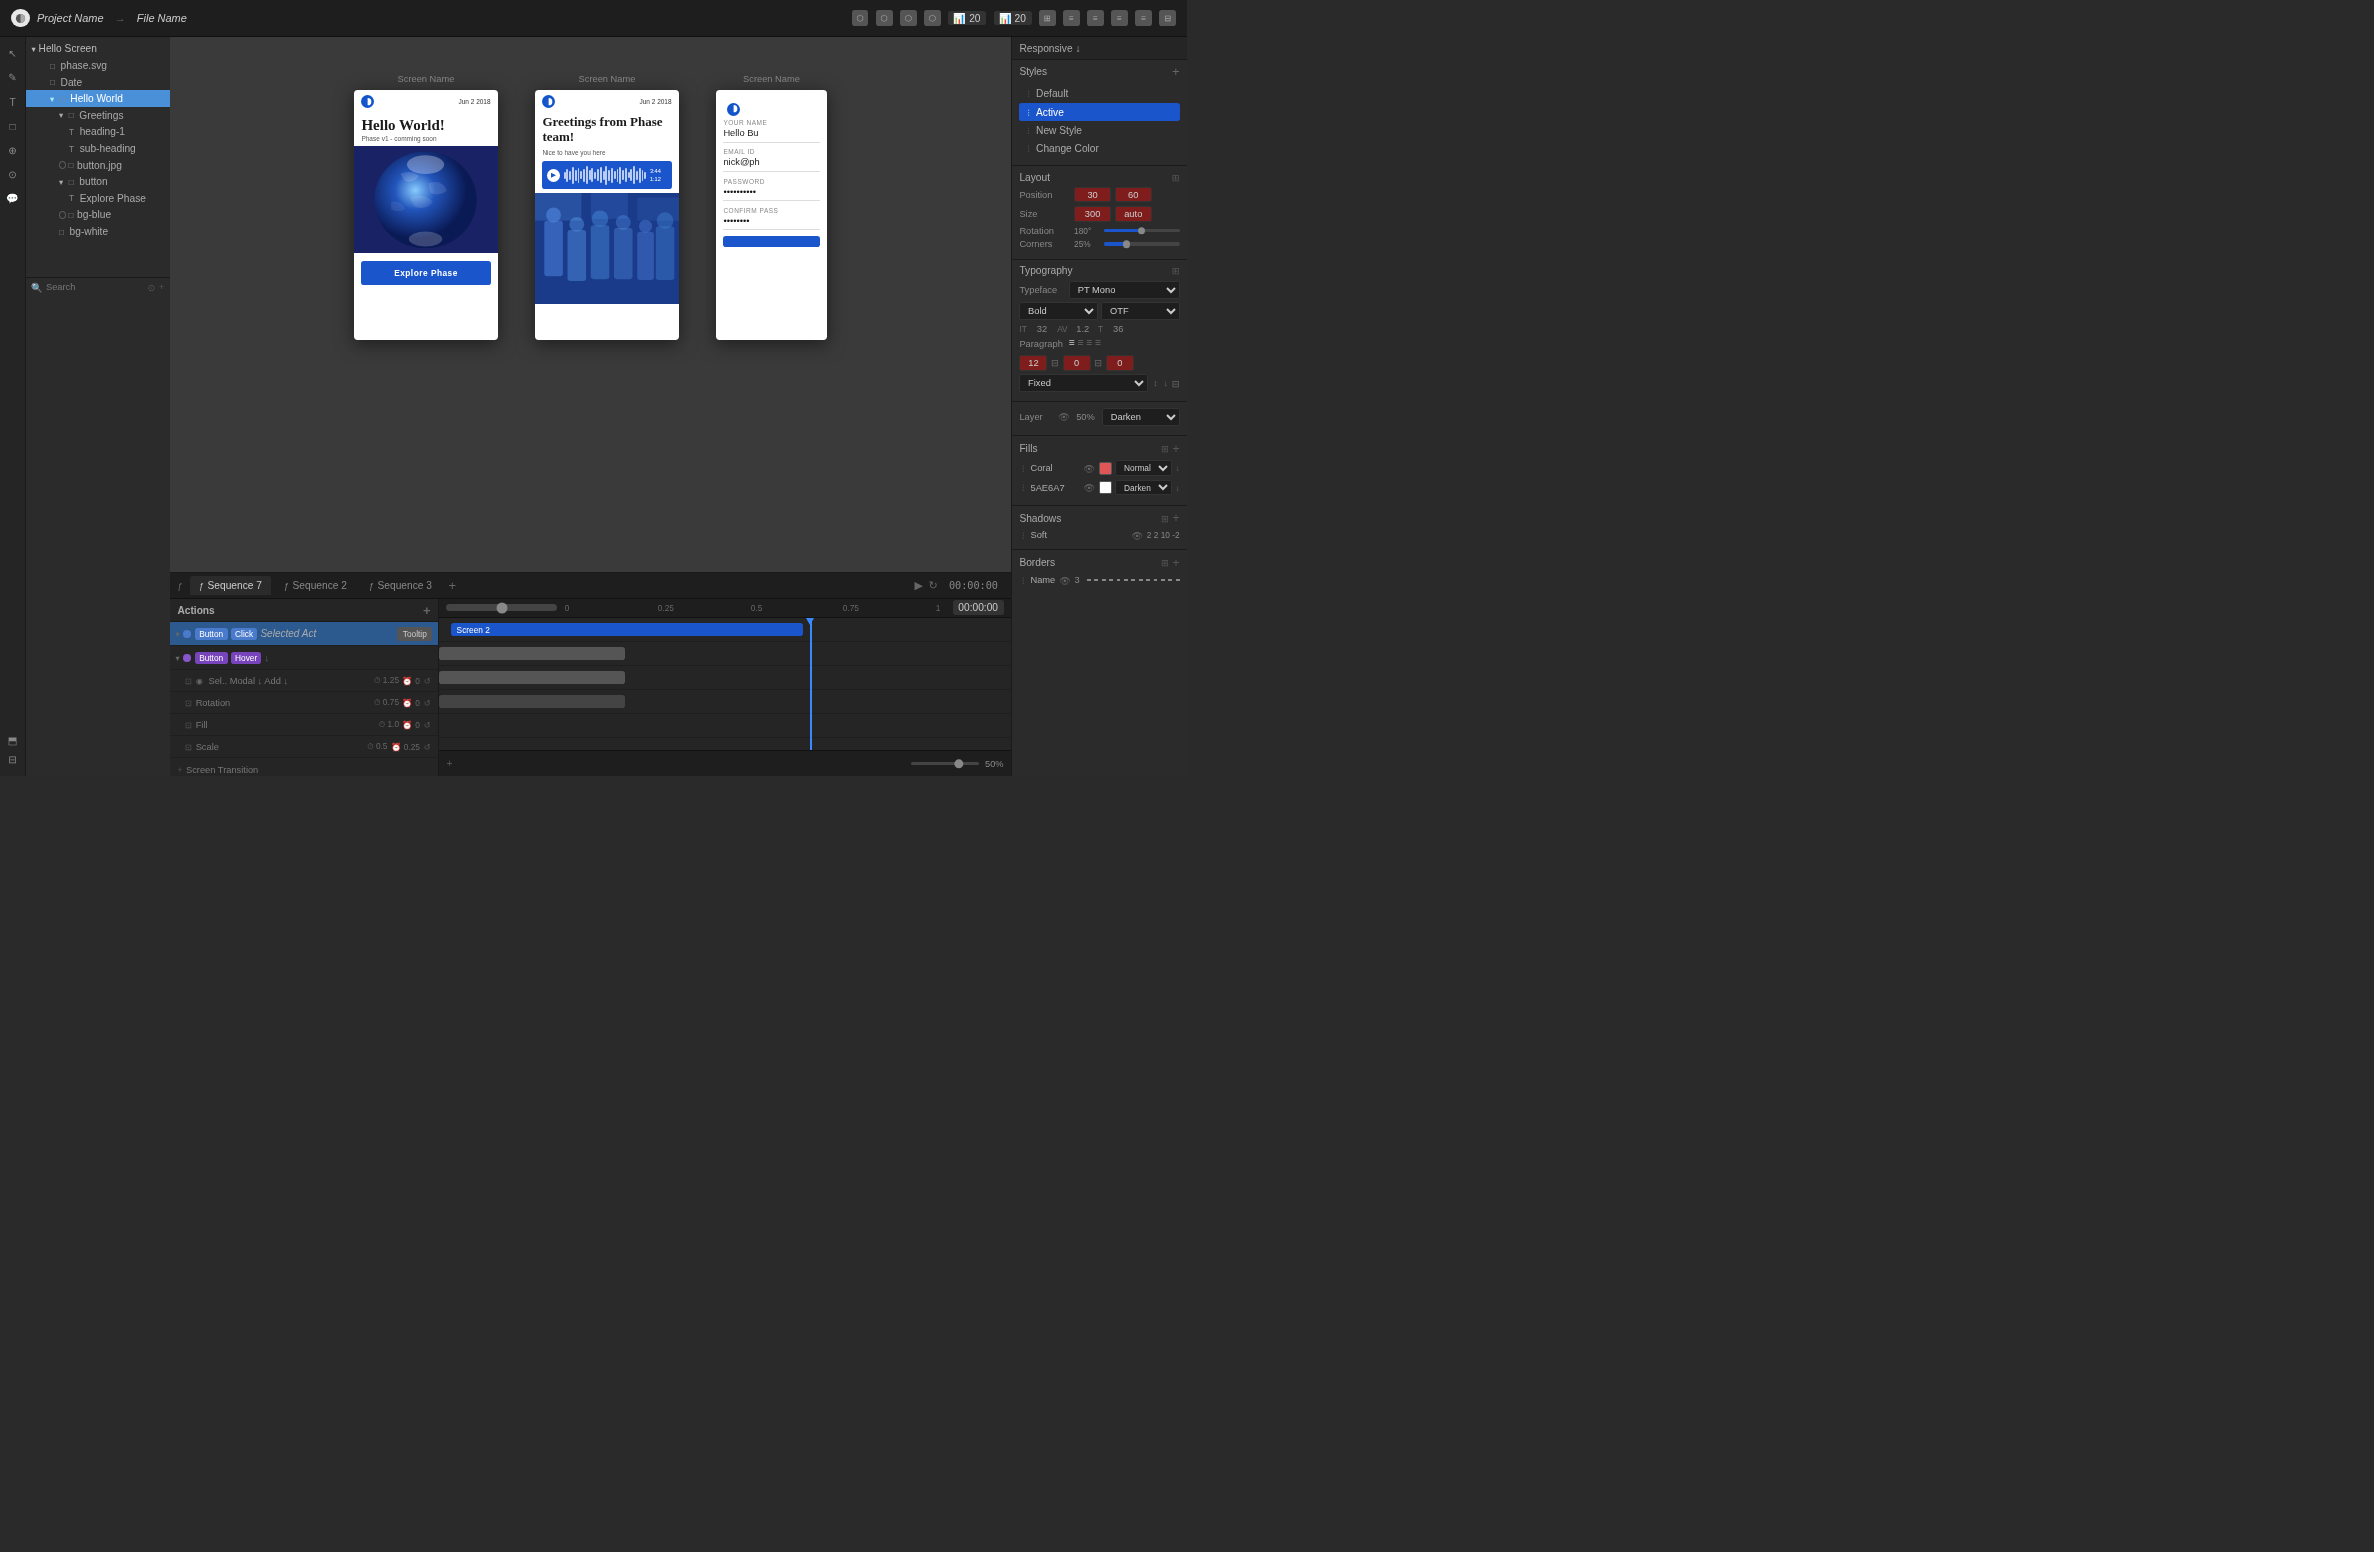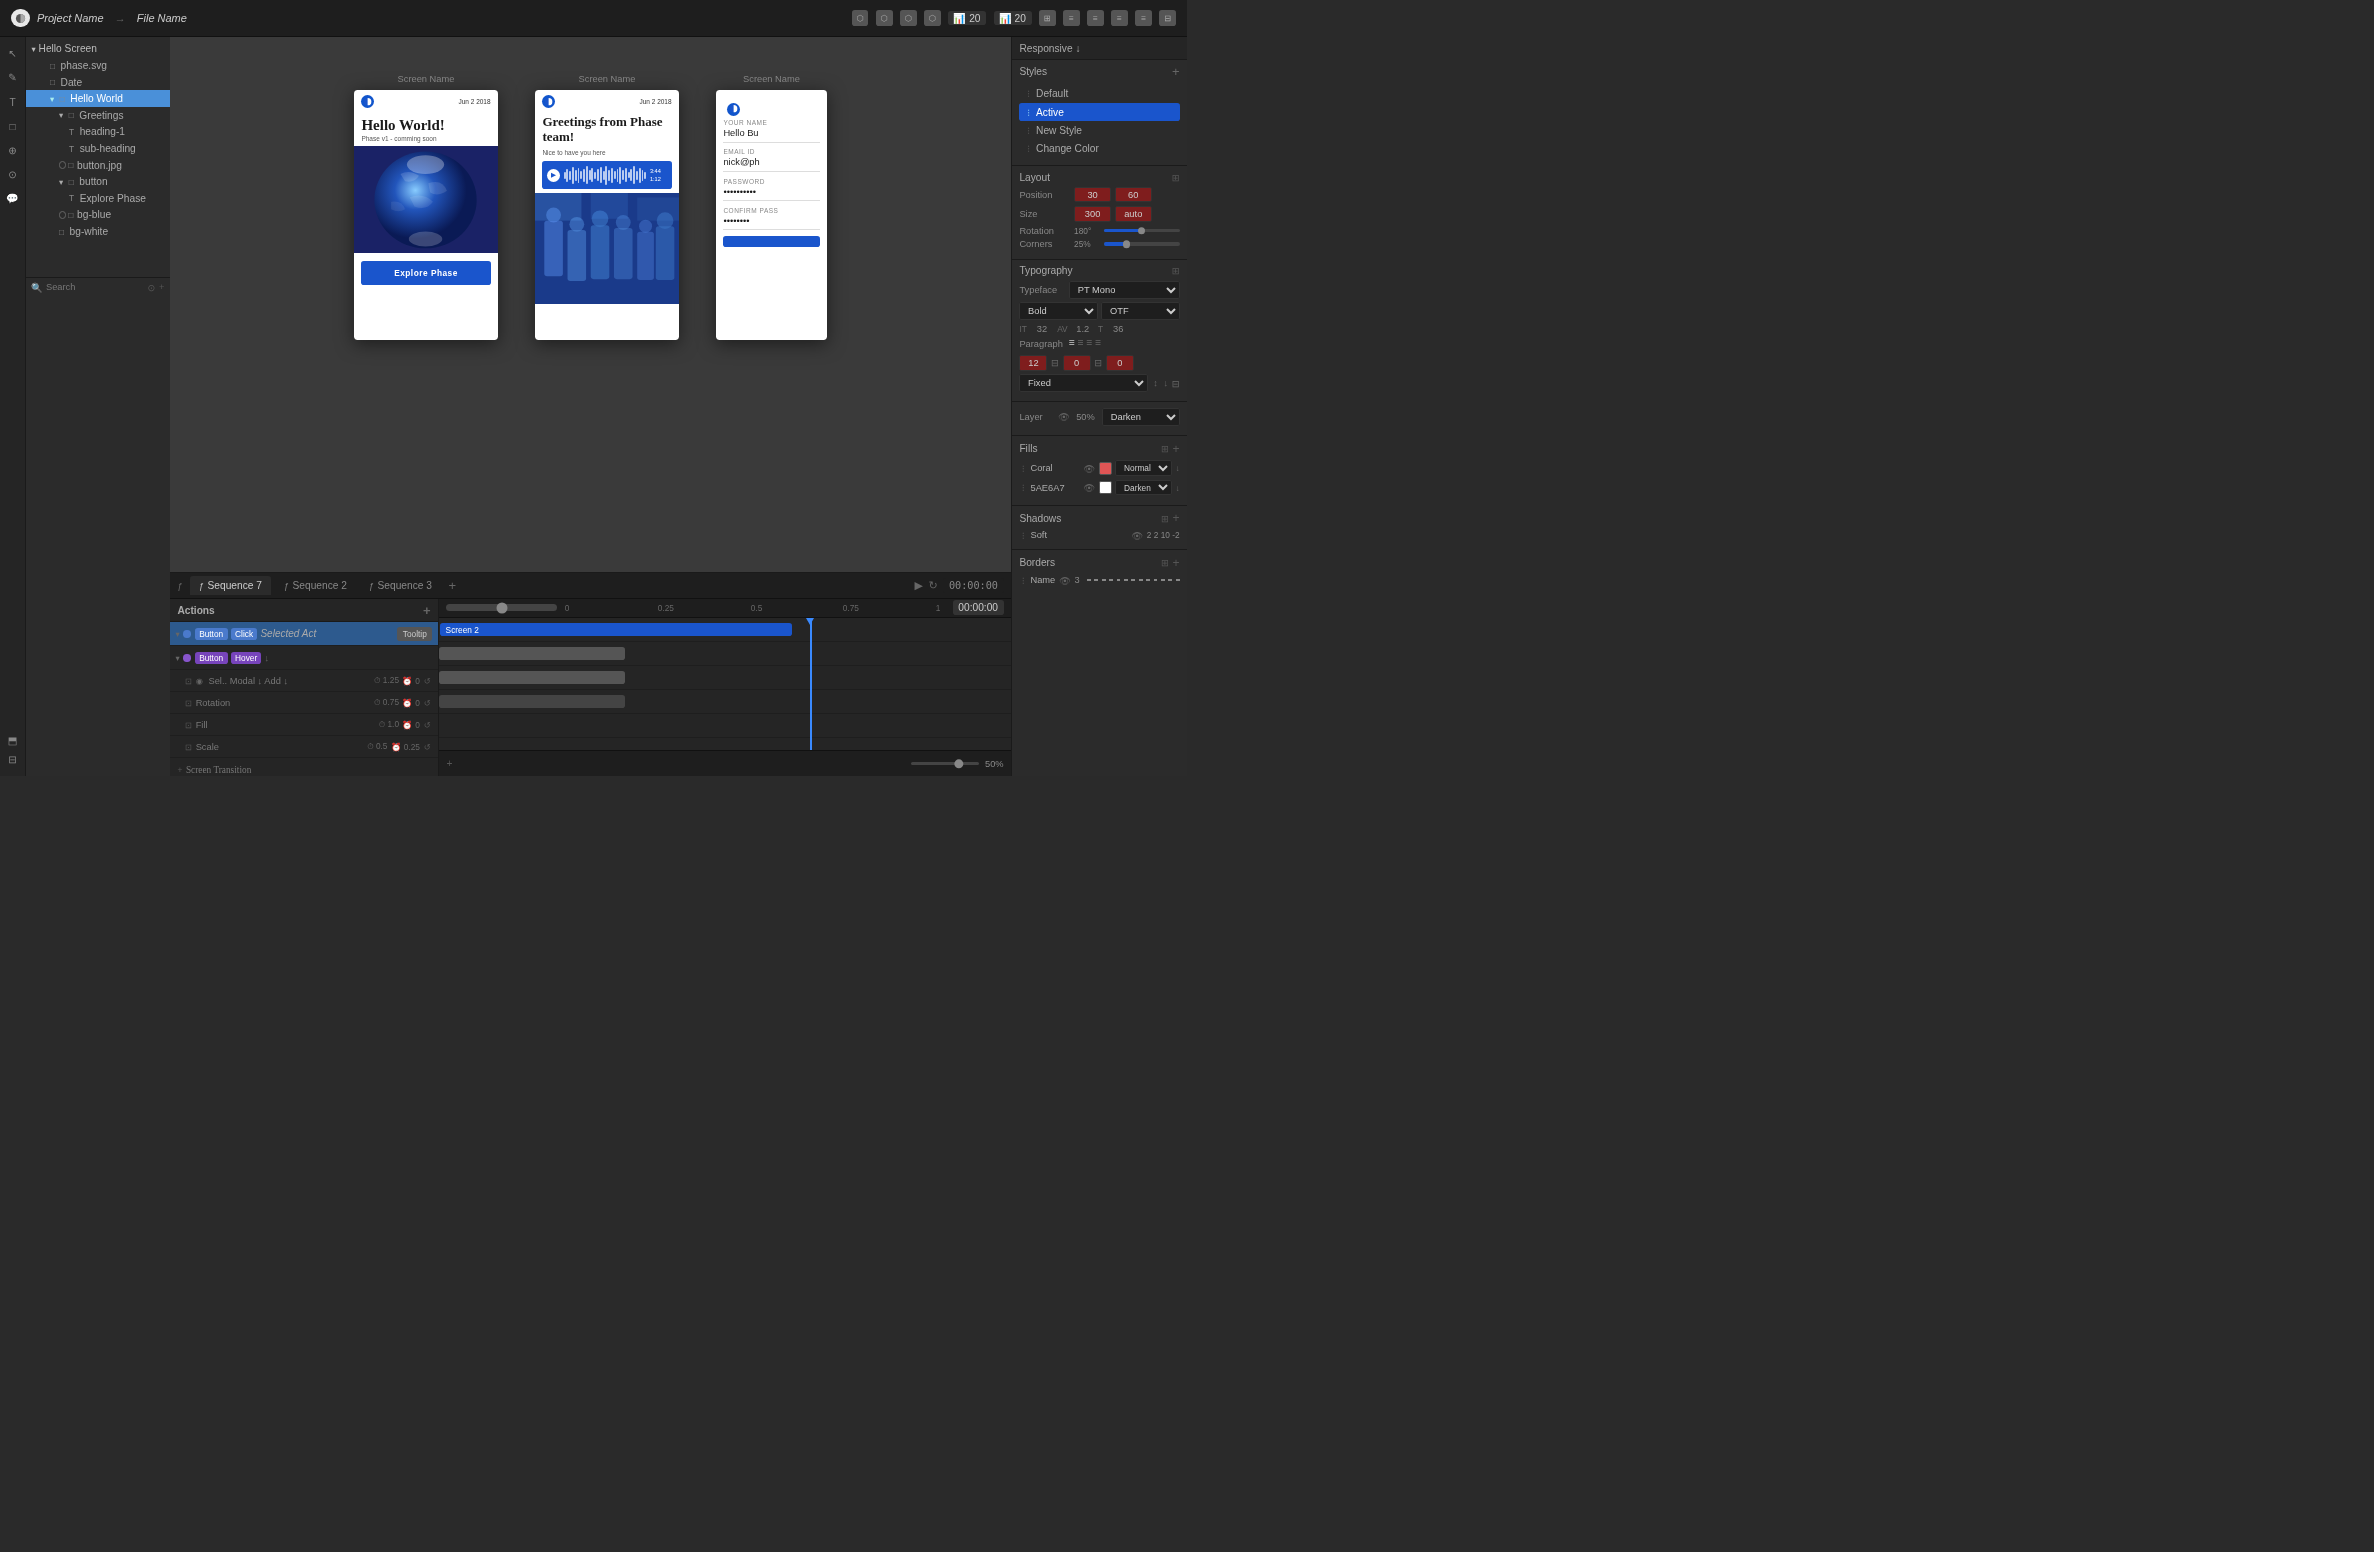--- a/index.html
+++ b/index.html
@@ -936,21 +936,21 @@
           <div class="sub-detail-row">
             <span class="sub-detail-icon">⊡</span>
             <span class="sub-detail-label">Scale</span>
             <span class="sub-detail-val">⏱ 0.5</span>
             <span class="sub-detail-val">⏰ 0.25</span>
             <span style="color:#555;font-size:8.3px;">↺</span>
           </div>
 
           <div class="action-row" style="padding-left:7.4px;color:#777;">
             <span class="sub-detail-icon">+</span>
-            <span style="font-size:9.3px;font-family:Liberation Serif, serif;">Screen Transition</span>
+            <span style="font-size:9.3px;">Screen Transition</span>
           </div>
 
         </div>
 
         <div class="timeline-area">
 
           <div class="timeline-ruler">
             <div class="timeline-scrubber">
               <div class="timeline-scrubber-handle"></div>
             </div>
@@ -965,21 +965,21 @@
             <div class="timeline-timecode">00:00:00</div>
           </div>
 
           <div class="timeline-tracks" style="position:relative;">
 
             <div class="timeline-playhead" style="left:371px;">
               <div class="playhead-triangle" style="left:-3.7px;"></div>
             </div>
 
             <div class="timeline-track">
-              <div class="timeline-bar bar-blue" style="left:1px; width:352px;">
+              <div class="timeline-bar bar-blue" style="left:12px; width:352px;">
                 <span style="font-size:8.3px;color:#fff;padding:0 5.6px;line-height:13px;">Screen 2</span>
               </div>
             </div>
 
             <div class="timeline-track">
               <div class="timeline-bar bar-gray" style="left:0px; width:186px;"></div>
             </div>
 
             <div class="timeline-track">
               <div class="timeline-bar bar-gray" style="left:0px; width:186px;"></div>

